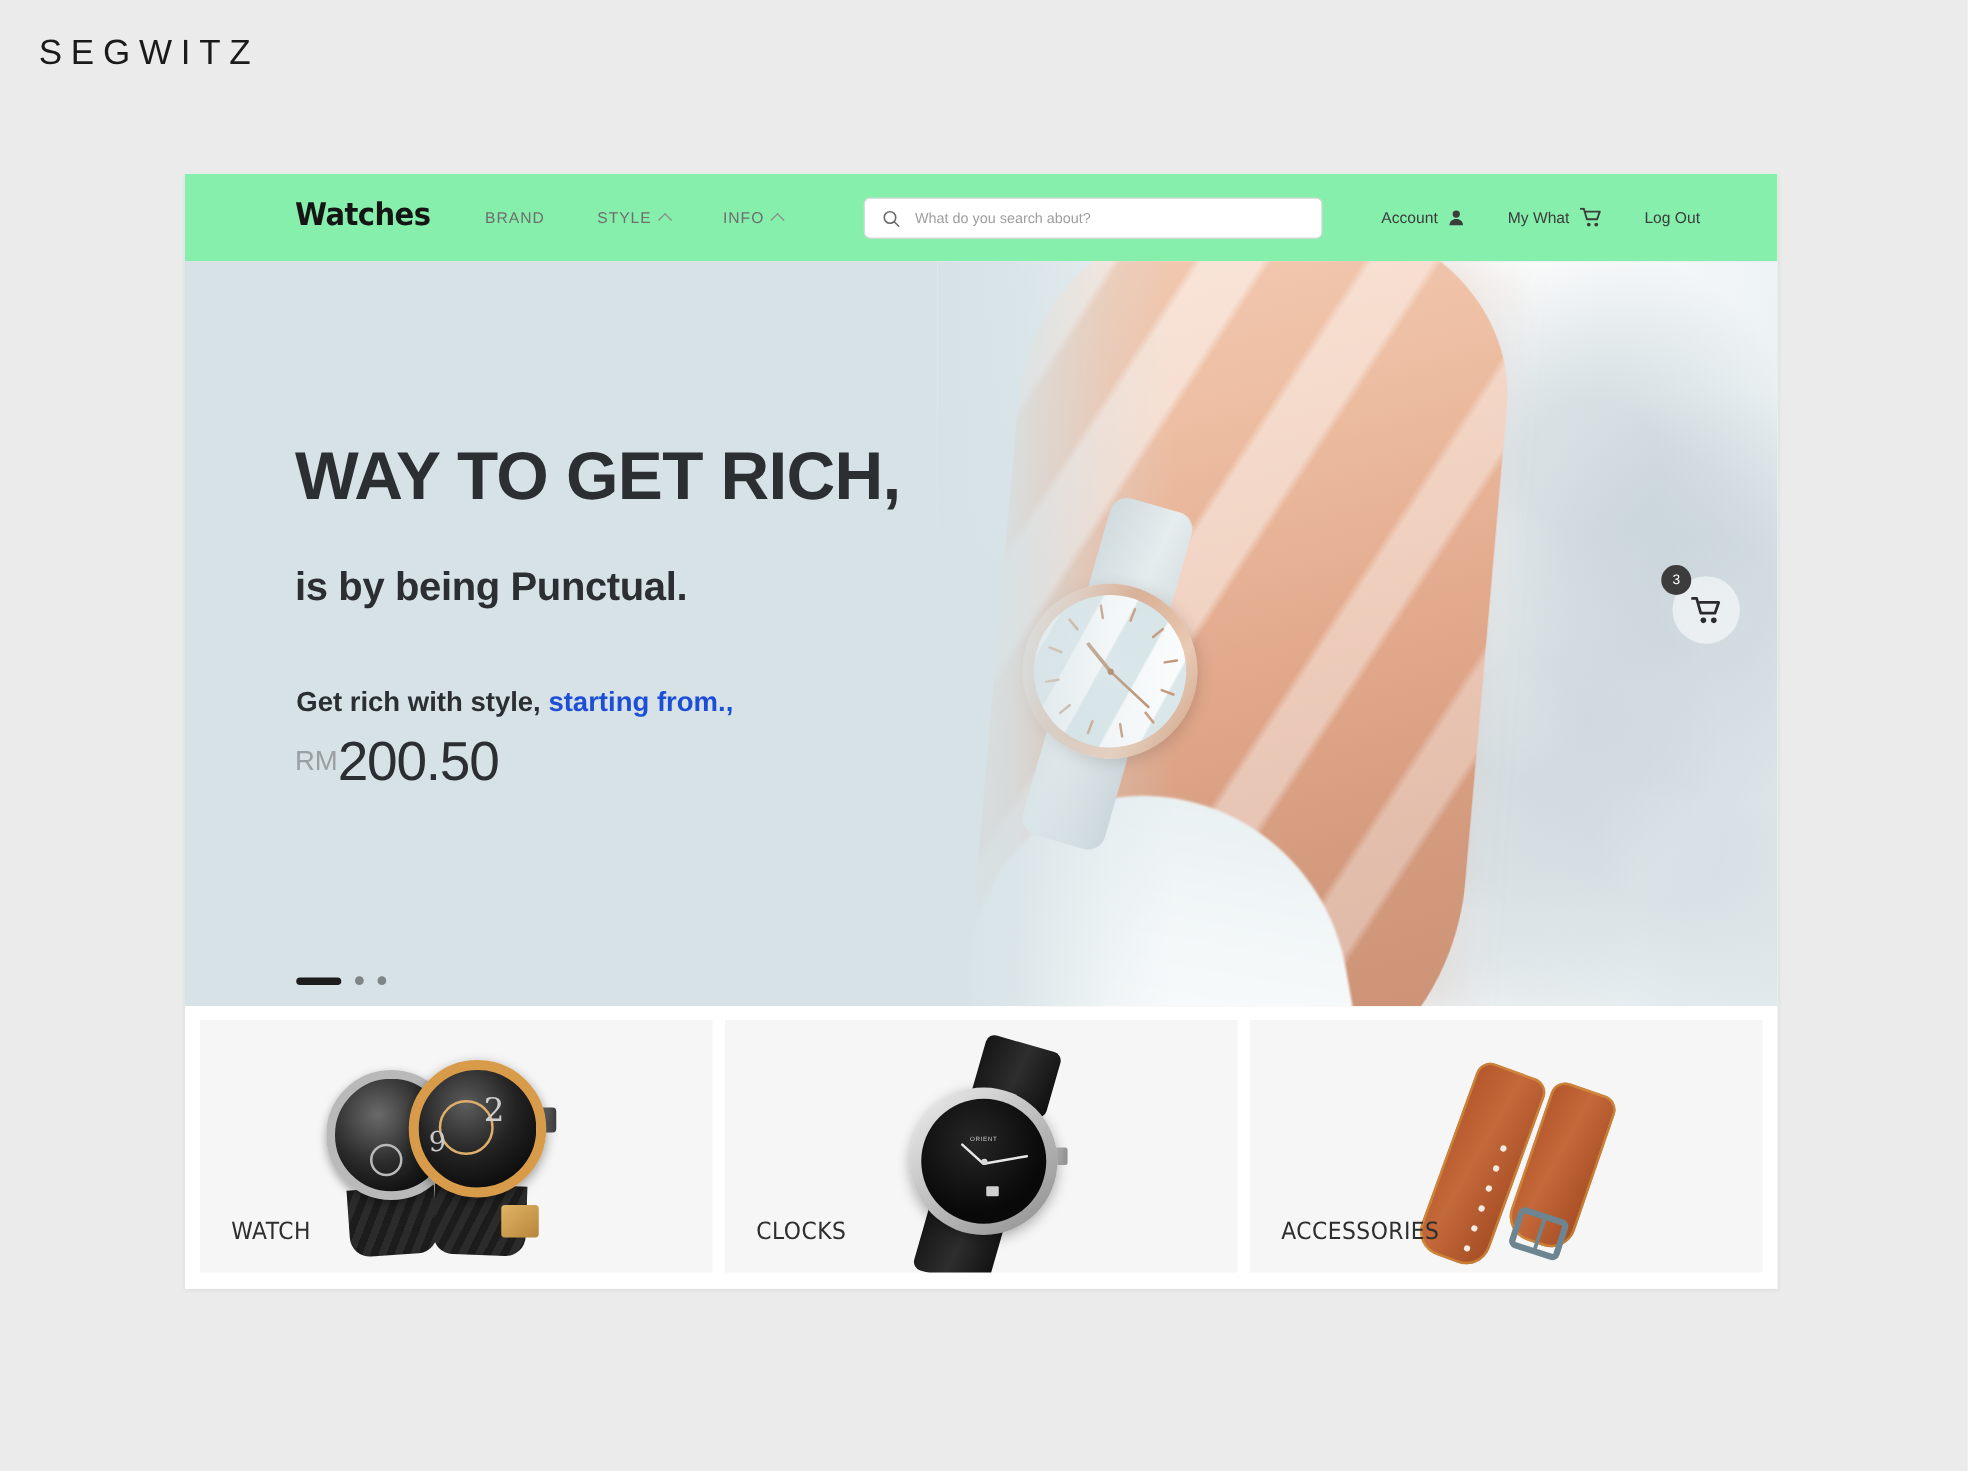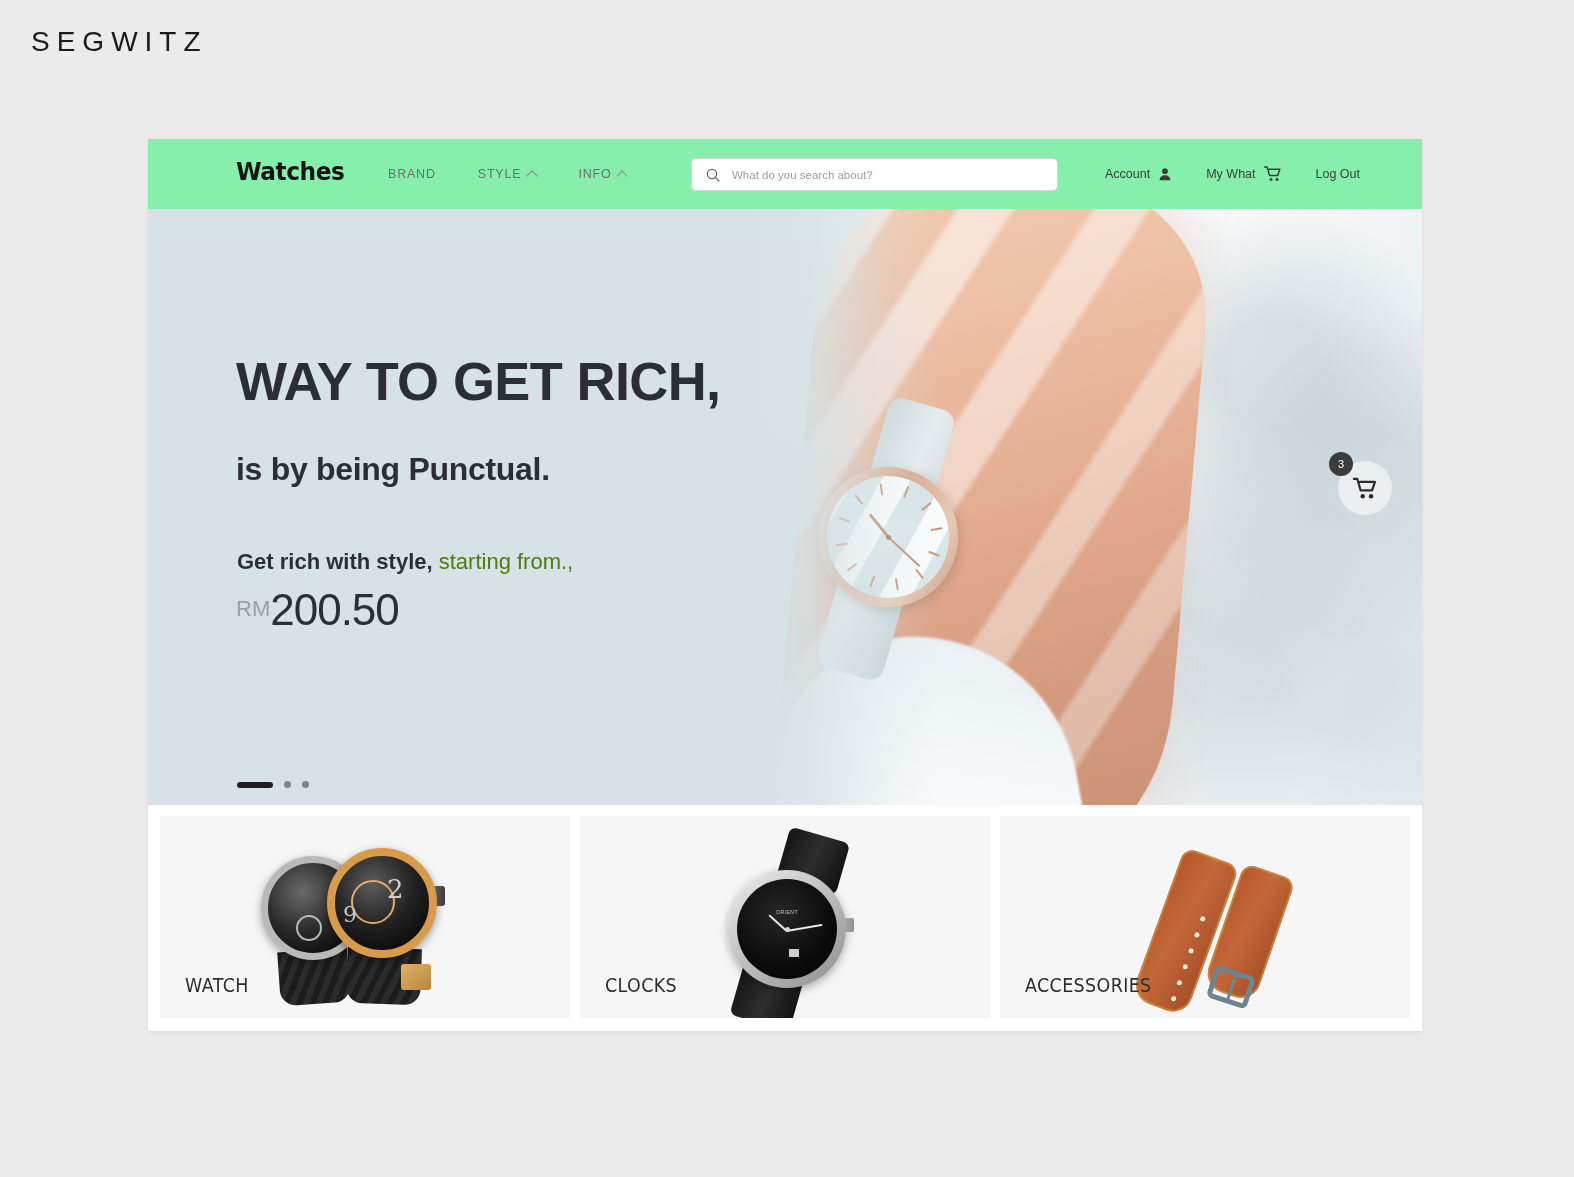--- a/index.html
+++ b/index.html
@@ -252,21 +252,21 @@
     letter-spacing: -0.3px;
     white-space: nowrap;
     margin-top: 28px;
   }
   .price-lead {
     position: absolute; left: 1px; top: 340px;
     font-size: 22px; font-weight: 700;
     color: #2c2f31;
     white-space: nowrap;
   }
-  .price-lead .muted { color: #4d7c0f; font-weight: 400; }
+  .price-lead .muted { color: #1d4ed8; font-weight: 700; }
   .price-row {
     position: absolute; left: 0px; top: 380px;
     display: flex; align-items: flex-end;
     white-space: nowrap;
   }
   .price-cur { font-size: 22px; color: #9a9fa2; font-weight: 400; padding-bottom: 9px; }
   .price-val { font-size: 44px; color: #2c2f31; font-weight: 400; letter-spacing: -1px; line-height: .95; }
 
   .dots {
     position: absolute; left: 1px; top: 572px;

